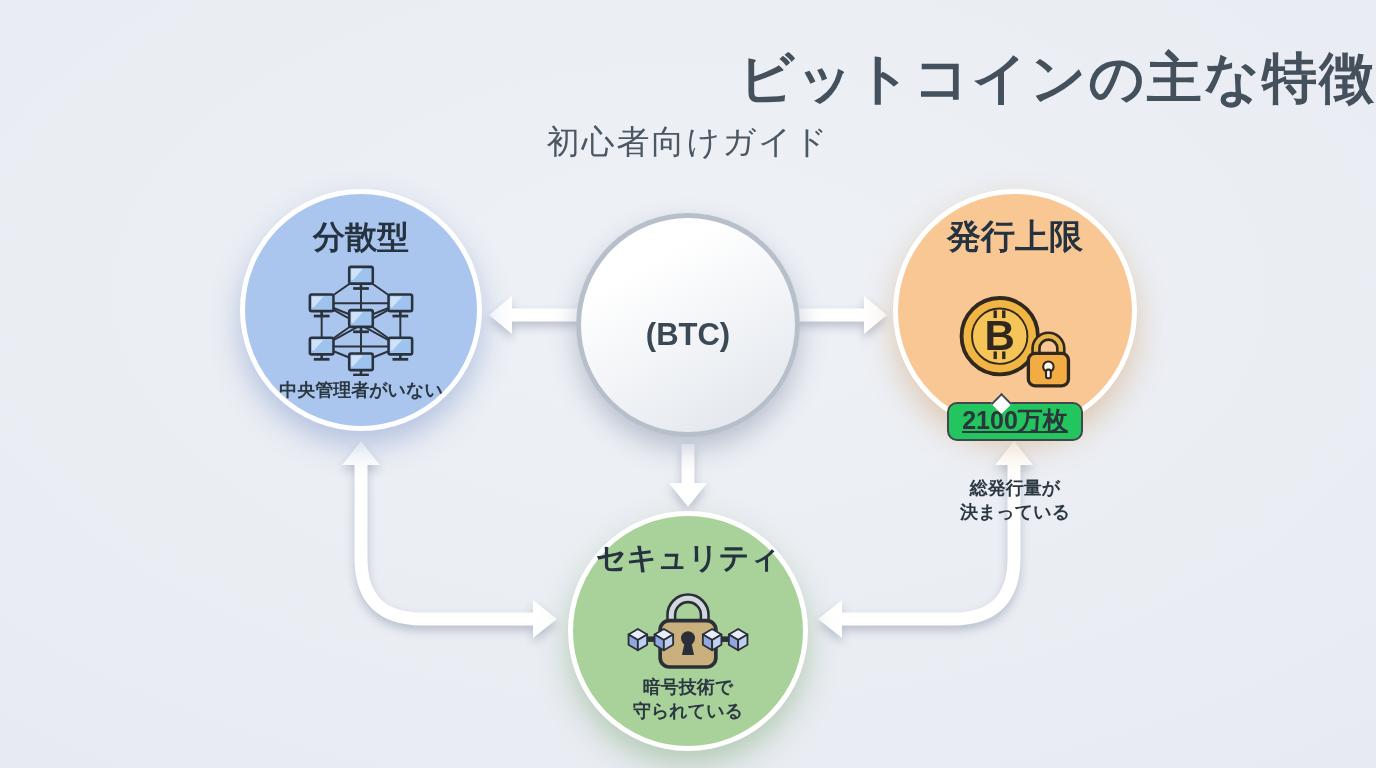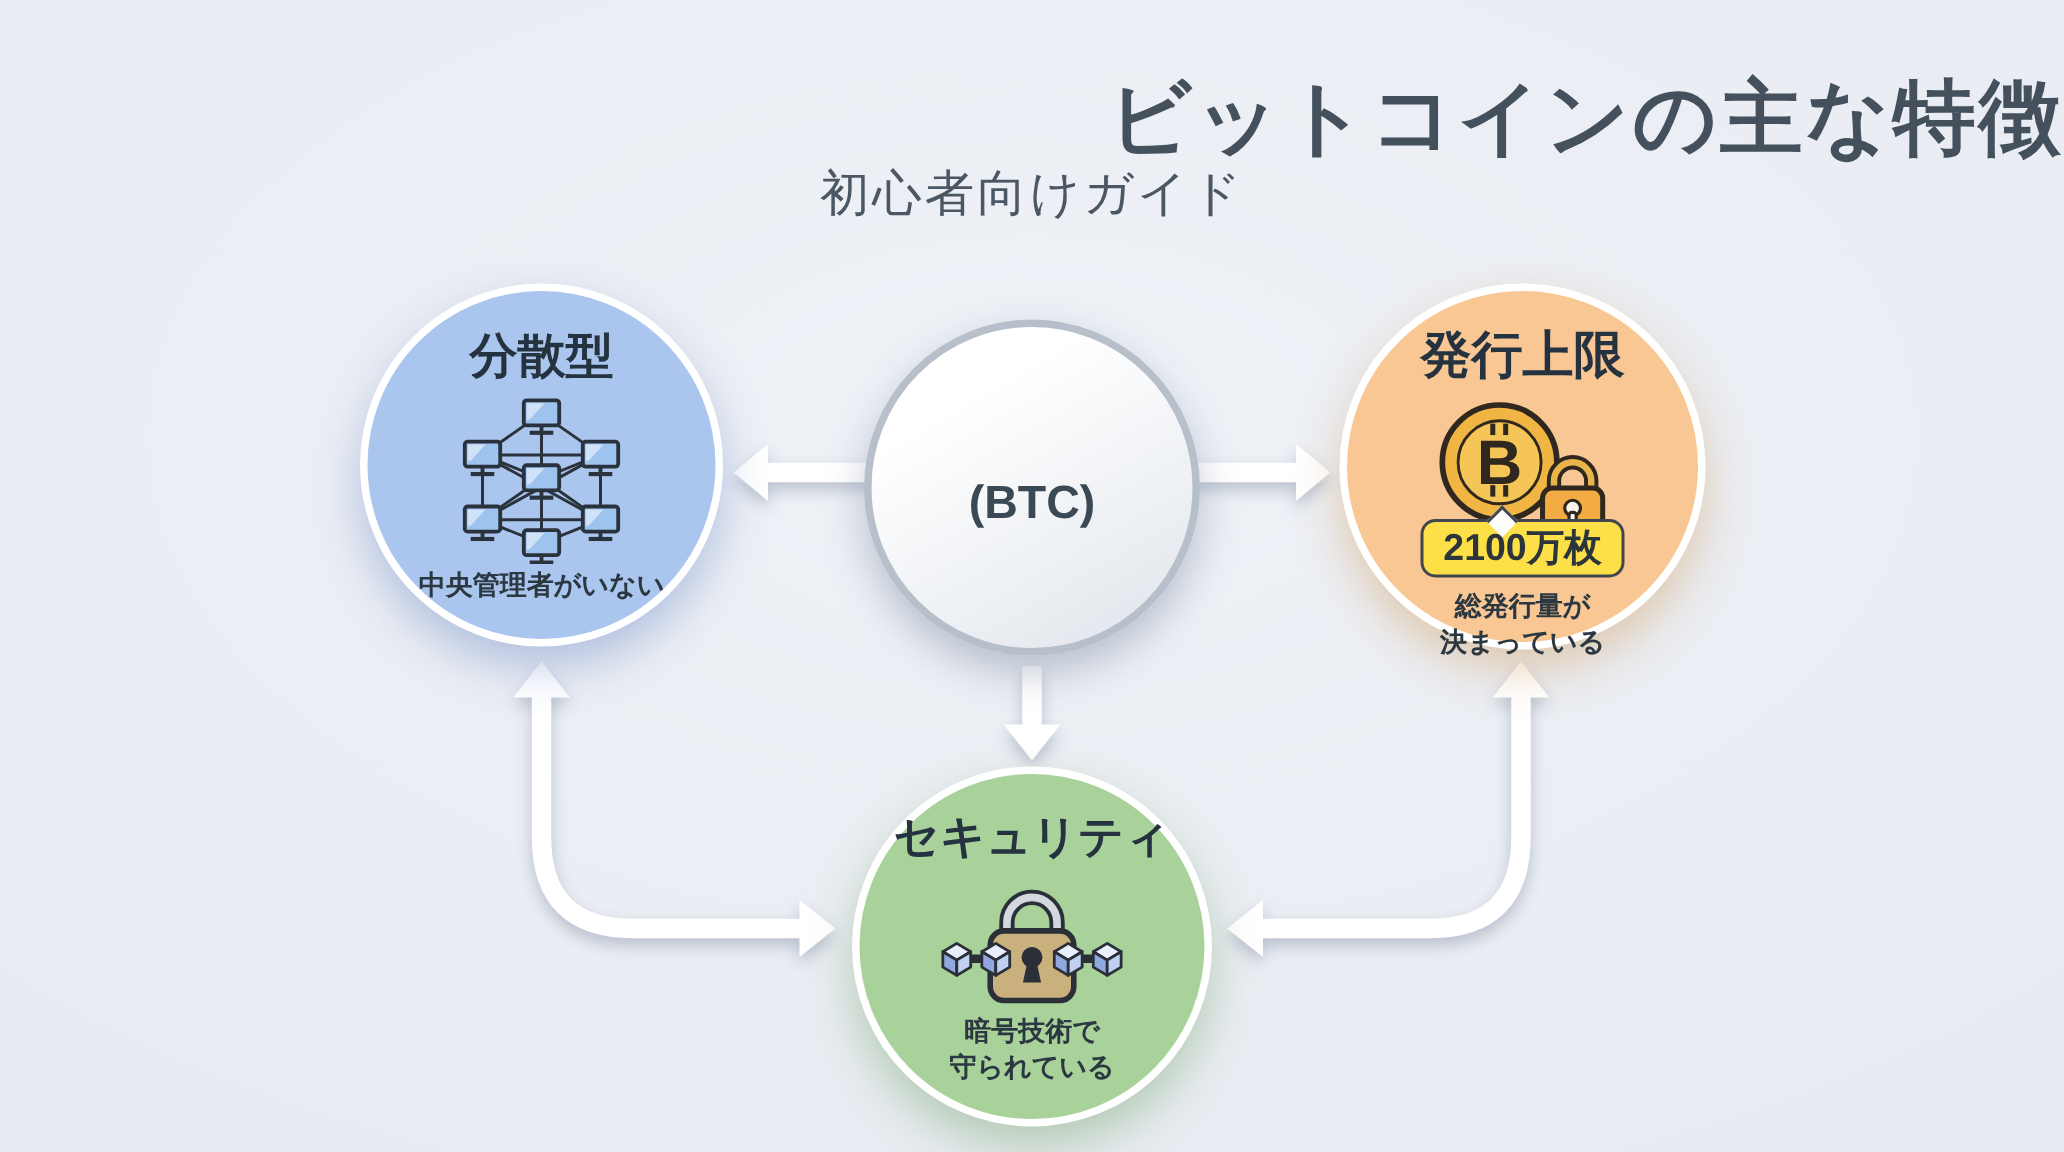--- a/index.html
+++ b/index.html
@@ -11,21 +11,21 @@
   }
   .canvas { position: absolute; inset: 0; }
 
   
   .title {
     position: absolute; top: 42px; left: 0; width: 100%;
     text-align: right; font-size: 55px; font-weight: 800;
     color: #44515d; letter-spacing: 2px;
   }
   .subtitle {
-    position: absolute; top: 107px; left: 0; width: 100%;
+    position: absolute; top: 120px; left: 0; width: 100%;
     text-align: center; font-size: 33px; font-weight: 500;
     color: #4b5864; letter-spacing: 2px;
   }
 
   
   svg.arrows { position: absolute; top: 0; left: 0; z-index: 1; }
   .arrow-layer { filter: drop-shadow(0 5px 5px rgba(125,137,162,.45)); }
   .arrow-layer path, .arrow-layer line {
     stroke: #ffffff; stroke-width: 13; fill: none; stroke-linejoin: round;
   }
@@ -52,20 +52,21 @@
     background: #abc6ee; border: 5px solid #ffffff;
     box-shadow: 0 14px 30px rgba(110,140,200,.45);
     padding-top: 22px;
     align-items: center;
   }
   .node-orange {
     left: 893px; top: 189px; width: 244px; height: 244px;
     background: #f8c793; border: 5px solid #ffffff;
     box-shadow: 0 14px 30px rgba(205,150,85,.42);
     padding-top: 20px;
+    gap: 28px;
   }
   .node-green {
     left: 568px; top: 511px; width: 240px; height: 240px;
     background: #a9d29b; border: 5px solid #ffffff;
     box-shadow: 0 14px 30px rgba(118,165,108,.45);
     padding-top: 22px;
   }
   .node-title { font-size: 32px; font-weight: 800; color: #253340; }
   .node-orange .node-title { font-size: 34px; }
   .node-green .node-title { font-size: 30px; }
@@ -74,22 +75,22 @@
   .icon-wrap { line-height: 0; }
   .node-blue .icon-wrap { margin-top: 2px; }
   .node-orange .icon-wrap { margin-top: 4px; }
   .node-green .icon-wrap { margin-top: 6px; margin-bottom: 4px; }
   .node-blue .node-desc { margin-top: 2px; }
   .node-orange .node-desc { margin-top: 7px; }
 
   
   .badge {
     position: relative; margin-top: -14px; z-index: 3;
-    background: #fde047; border: 2.5px solid #40474f; border-radius: 10px;
-    padding: 0 13px 2px; font-size: 25px; font-weight: 800; color: #2c343c;
+    background: #22c55e; border: 2.5px solid #40474f; border-radius: 10px;
+    padding: 0 13px 2px; font-size: 25px; font-weight: 800; color: #2c343c; text-decoration: underline;
   }
   .badge::before {
     content: ""; position: absolute; top: -8px; left: 34%;
     width: 13px; height: 13px; background: #fdfdfc;
     border-left: 2.5px solid #40474f; border-top: 2.5px solid #40474f;
     transform: rotate(45deg);
   }
 </style>
 </head>
 <body>

